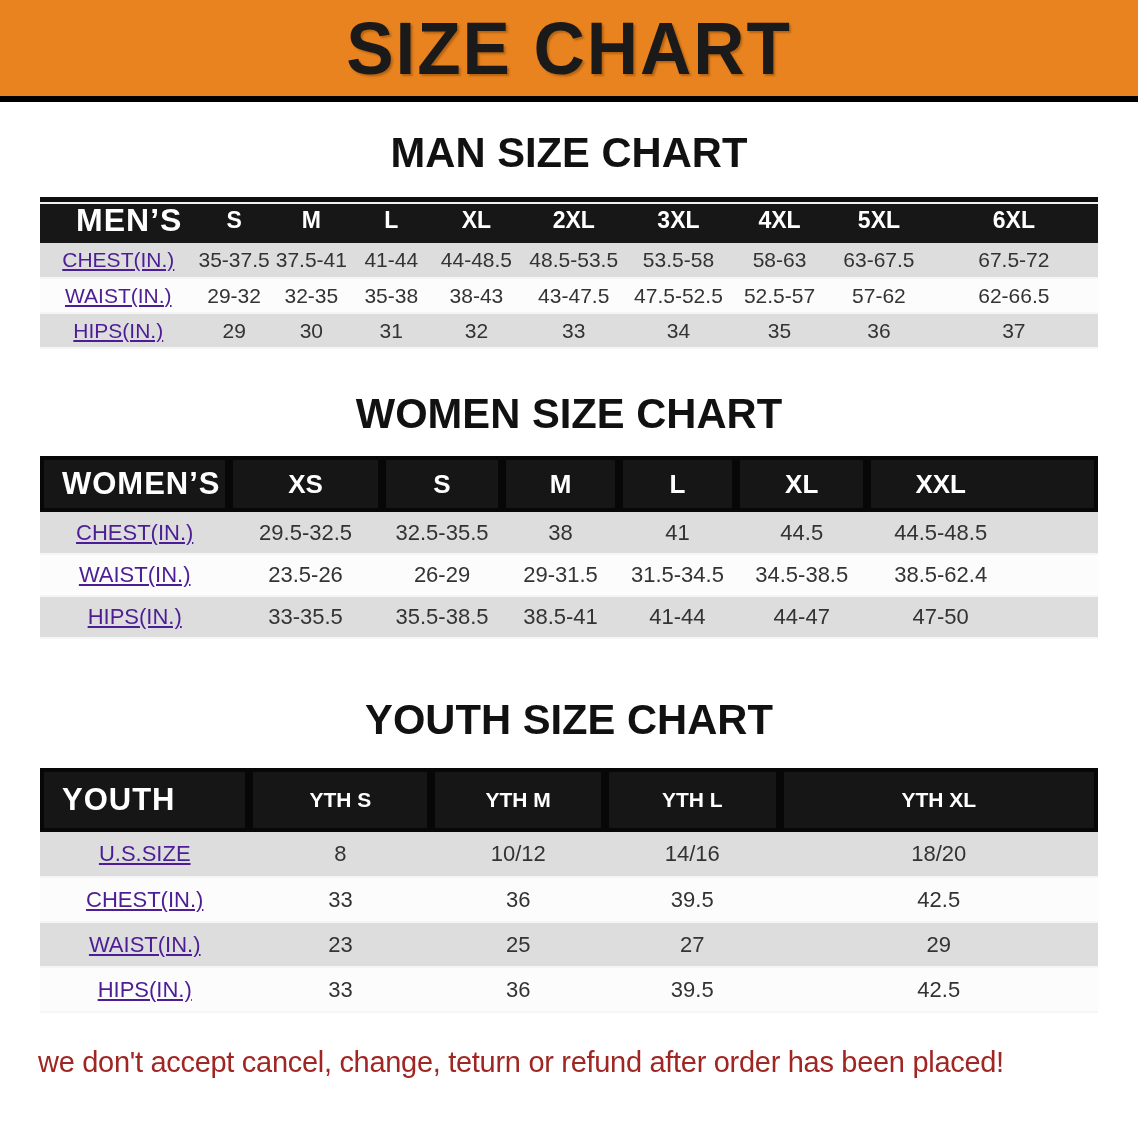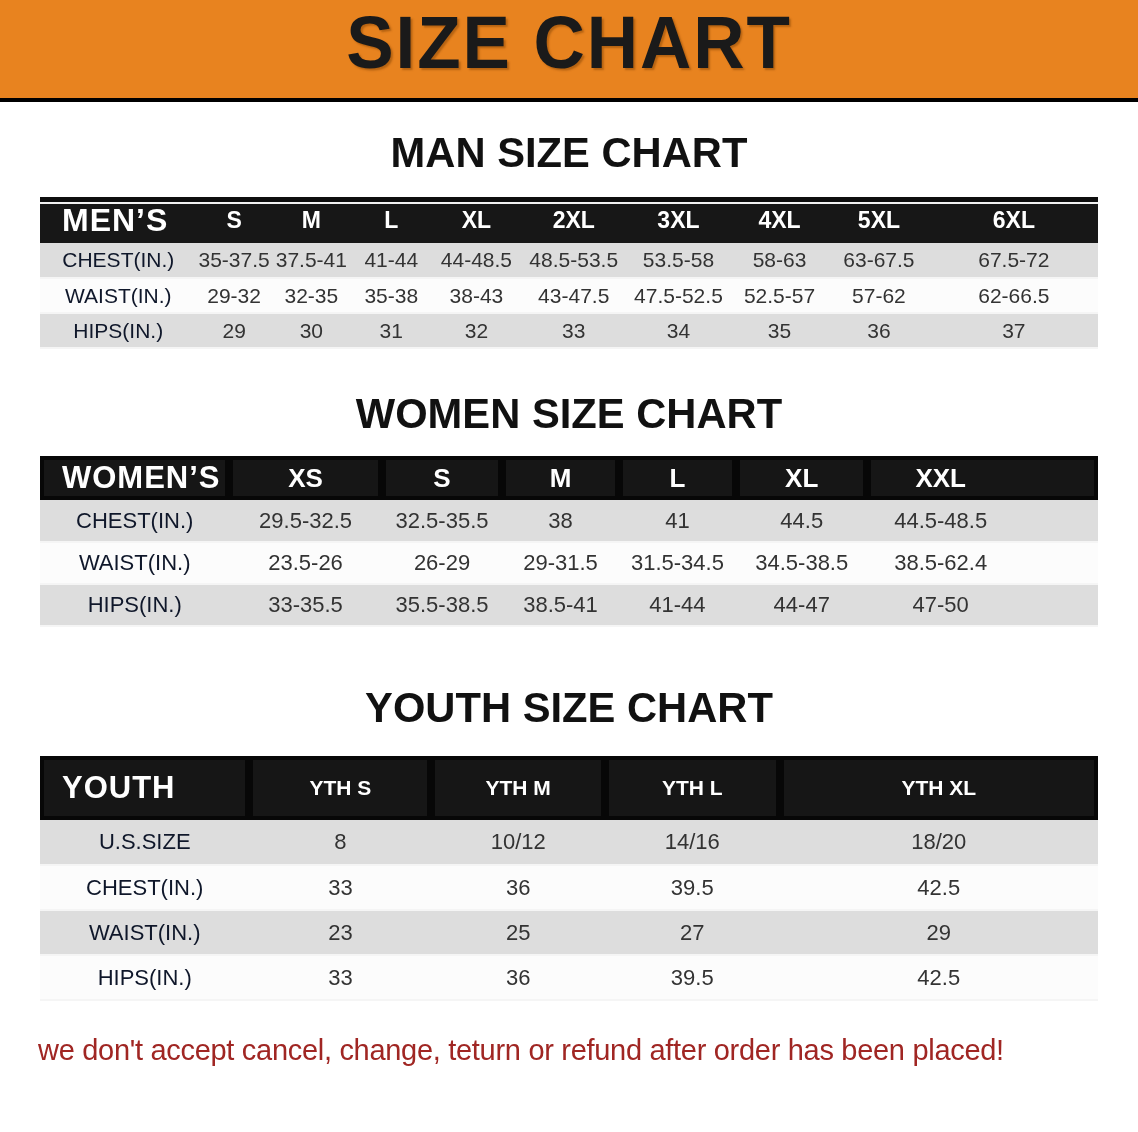--- a/index.html
+++ b/index.html
@@ -10,23 +10,23 @@
     font-family: "Liberation Sans", "DejaVu Sans", sans-serif;
     overflow: hidden;
     position: relative;
   }
 
   
   .banner {
     height: 102px;
     background: #E8831F;
     display: flex;
-    align-items: flex-start;
+    align-items: center;
     justify-content: center;
-    border-bottom: 4px solid #000000;
+    border-bottom: 6px solid #000000;
   }
   .banner h1 {
     font-size: 74px;
     font-weight: bold;
     letter-spacing: 2px;
     color: #1a1a1a;
     transform: scaleX(0.96);
     text-shadow: 2px 2px 2px rgba(120,60,0,0.45);
     white-space: nowrap;
   }
@@ -70,21 +70,21 @@
 
   
   .men thead th {
     height: 46px;
     font-size: 23px;
     background: linear-gradient(#0e0e0e 0px 5px, #f2f2f2 5px 7px, #171717 7px 100%);
   }
   .men thead th.corner { font-size: 32px; }
 
   .women thead th {
-    height: 44px;
+    height: 56px;
     font-size: 26px;
     background: #161616;
     box-shadow: inset 0 0 0 4px #070707;
   }
   .women thead th.corner { font-size: 31px; }
 
   .youth thead th {
     height: 64px;
     font-size: 21px;
     background: #161616;
@@ -93,31 +93,31 @@
   .youth thead th.corner { font-size: 31px; margin-left: 8px; }
 
   .size-table tbody th,
   .size-table tbody td {
     font-weight: normal;
     text-align: center;
     vertical-align: middle;
     color: #333333;
     white-space: nowrap;
   }
-  .size-table tbody th { color: #0f172a; }
+  .size-table tbody th { color: #4c1d95; text-decoration: underline; }
   .size-table tbody tr:nth-child(odd)  { background: #DDDDDD; }
   .size-table tbody tr:nth-child(even) { background: #FCFCFC; }
   .size-table tbody tr { border-bottom: 2px solid #f5f5f5; }
 
   .men   tbody th, .men   tbody td { height: 35px; font-size: 21px; }
   .women tbody th, .women tbody td { height: 42px; font-size: 22px; }
   .youth tbody th, .youth tbody td { height: 45px; font-size: 22px; }
 
   
-  .men thead th:nth-child(1)  { width: 14.8%; }
+  .men thead th:nth-child(1)  { width: 14.8%; text-align: center; }
   .men thead th:nth-child(2)  { width: 7.1%; }
   .men thead th:nth-child(3)  { width: 7.5%; }
   .men thead th:nth-child(4)  { width: 7.6%; }
   .men thead th:nth-child(5)  { width: 8.5%; }
   .men thead th:nth-child(6)  { width: 9.9%; }
   .men thead th:nth-child(7)  { width: 9.9%; }
   .men thead th:nth-child(8)  { width: 9.2%; }
   .men thead th:nth-child(9)  { width: 9.6%; }
   .men thead th:last-child, .men tbody td:last-child { }
 

